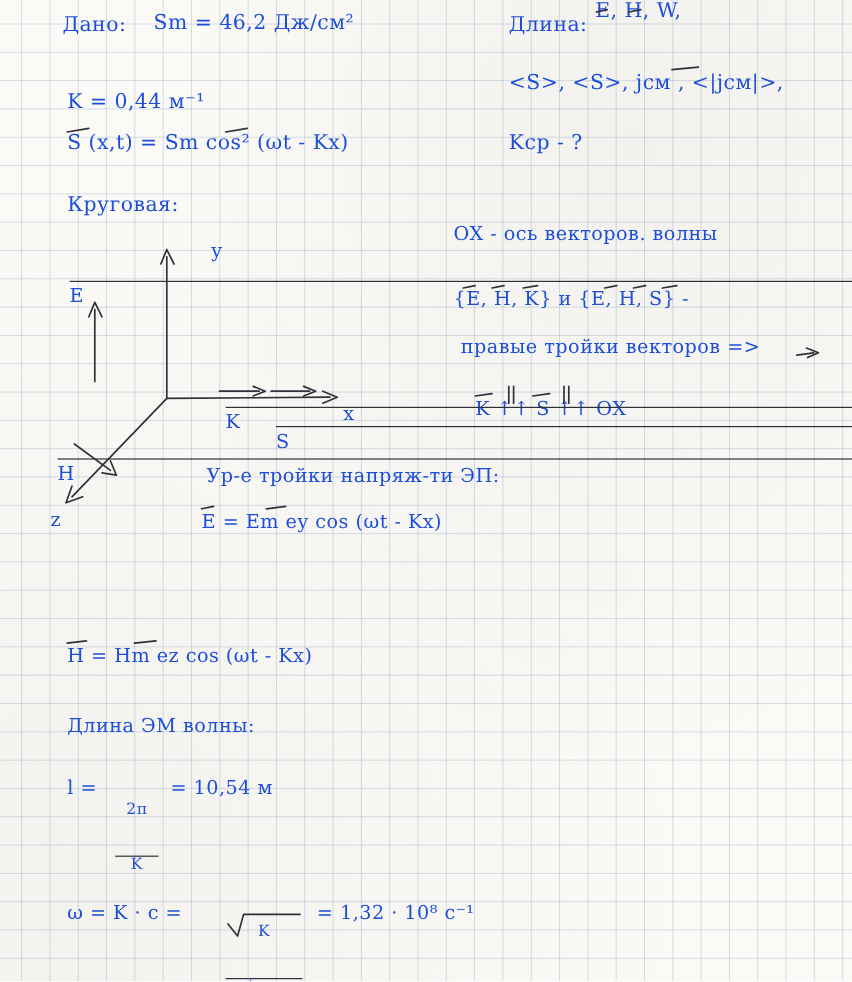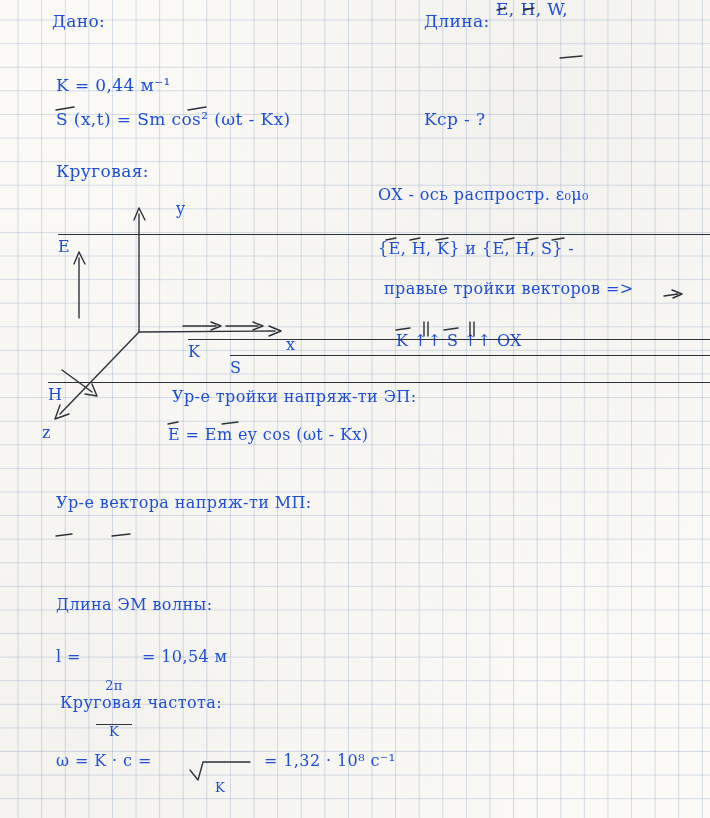--- a/index.html
+++ b/index.html
@@ -52,75 +52,76 @@
     height: 1px;
     background: #2d3138;
   }
   .frac {
     display: inline-block;
     text-align: center;
     vertical-align: middle;
     font-size: 13px;
     line-height: 1.15;
   }
-  .frac .num { display: block; margin-top: 11px; }
+  .frac .num { display: block; }
   .frac .den { display: block; border-top: 1px solid #2d3138; }
   svg.overlay {
     position: absolute;
     left: 0; top: 0;
     width: 710px;
     height: 818px;
     pointer-events: none;
   }
 </style>
 </head>
 <body>
 
 <div id="page">
   <div id="grid"></div>
   <div id="paper-shade"></div>
 
   <div class="ink h1" style="left:52px; top:12px;">Дано:</div>
+  <div class="ink h1" style="left:128px; top:10px;">Sm = 46,2 Дж/см²</div>
   <div class="ink h1" style="left:56px; top:76px;">K = 0,44 м⁻¹</div>
   <div class="ink h1" style="left:56px; top:110px;">S (x,t) = Sm cos² (ωt - Kx)</div>
 
   <div class="ink h1" style="left:424px; top:12px;">Длина:</div>
   <div class="ink h1" style="left:496px; top:0;">E, H, W,</div>
+  <div class="ink h1" style="left:424px; top:60px;">&lt;S&gt;, &lt;S&gt;, jсм , &lt;|jсм|&gt;,</div>
   <div class="ink h1" style="left:424px; top:110px;">Kср - ?</div>
 
   <div class="ink h1" style="left:56px; top:162px;">Круговая:</div>
 
-  <div class="ink h2" style="left:378px; top:186px;">OX - ось распростр. ε₀μ₀</div>
+  <div class="ink h2" style="left:378px; top:186px;">OX - ось векторов. волны</div>
   <div class="ink h2" style="left:378px; top:240px;">{E, H, K} и {E, H, S} -</div>
   <div class="ink h2" style="left:384px; top:280px;">правые тройки векторов =&gt;</div>
   <div class="ink h2" style="left:396px; top:332px;">K ↑↑ S ↑↑ OX</div>
 
   <div class="ink h2" style="left:176px; top:200px;">y</div>
   <div class="ink h2" style="left:286px; top:336px;">x</div>
   <div class="ink h2" style="left:42px; top:424px;">z</div>
   <div class="ink h2 vec" style="left:58px; top:238px;">E</div>
   <div class="ink h2 vec" style="left:48px; top:368px;">H</div>
   <div class="ink h2 vec" style="left:188px; top:308px;">K</div>
   <div class="ink h2 vec" style="left:230px; top:306px;">S</div>
 
   <div class="ink h2" style="left:172px; top:388px;">Ур-е тройки напряж-ти ЭП:</div>
   <div class="ink h2" style="left:168px; top:426px;">E = Em ey cos (ωt - Kx)</div>
 
-  <div class="ink h2" style="left:56px; top:494px;">Ур-е вектора напряж-ти МП:</div>
+  <div class="ink h2" style="left:56px; top:538px;">H = Hm ez cos (ωt - Kx)</div>
 
   <div class="ink h2" style="left:56px; top:596px;">Длина ЭМ волны:</div>
 
   <div class="ink h2" style="left:56px; top:648px;">l =</div>
   <div class="ink frac" style="left:96px; top:638px; width:36px;">
     <span class="num">2π</span>
     <span class="den">K</span>
   </div>
   <div class="ink h2" style="left:142px; top:648px;">= 10,54 м</div>
 
-  <div class="ink h2" style="left:60px; top:694px;">Круговая частота:</div>
 
   <div class="ink h2" style="left:56px; top:752px;">ω = K · c =</div>
   <div class="ink frac" style="left:188px; top:740px; width:64px;">
     <span class="num">K</span>
     <span class="den">√ε₀μ₀</span>
   </div>
   <div class="ink h2" style="left:264px; top:752px;">= 1,32 · 10⁸ с⁻¹</div>
 
   <svg class="overlay" viewBox="0 0 710 818">
     <g stroke="#2d3138" stroke-width="1.4" fill="none" stroke-linecap="round">

